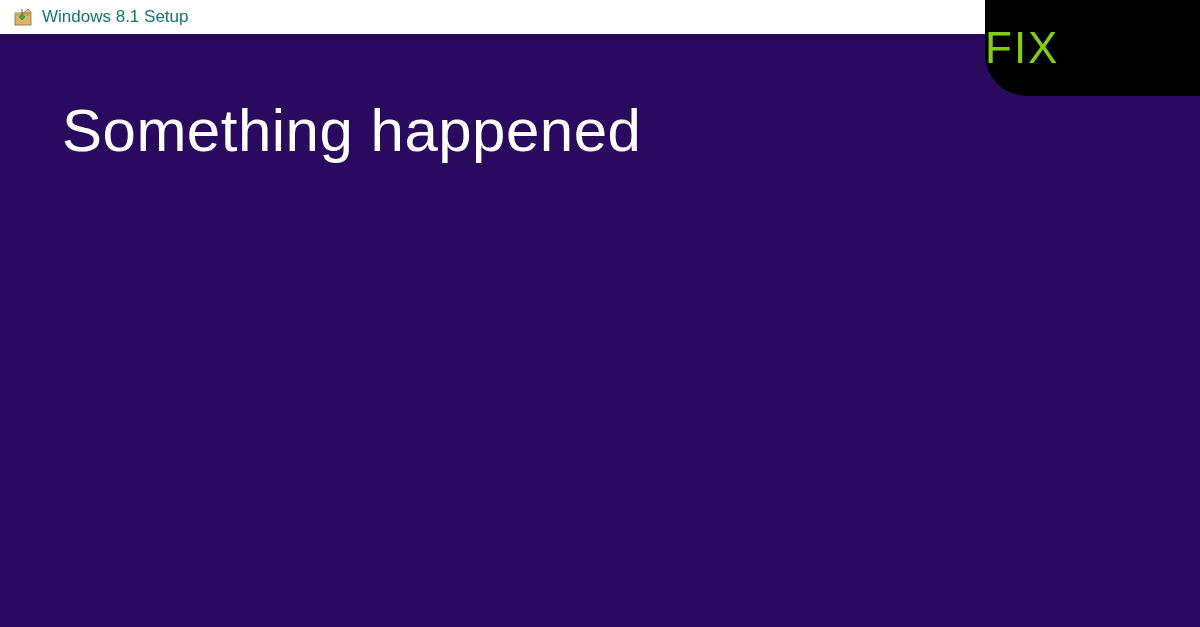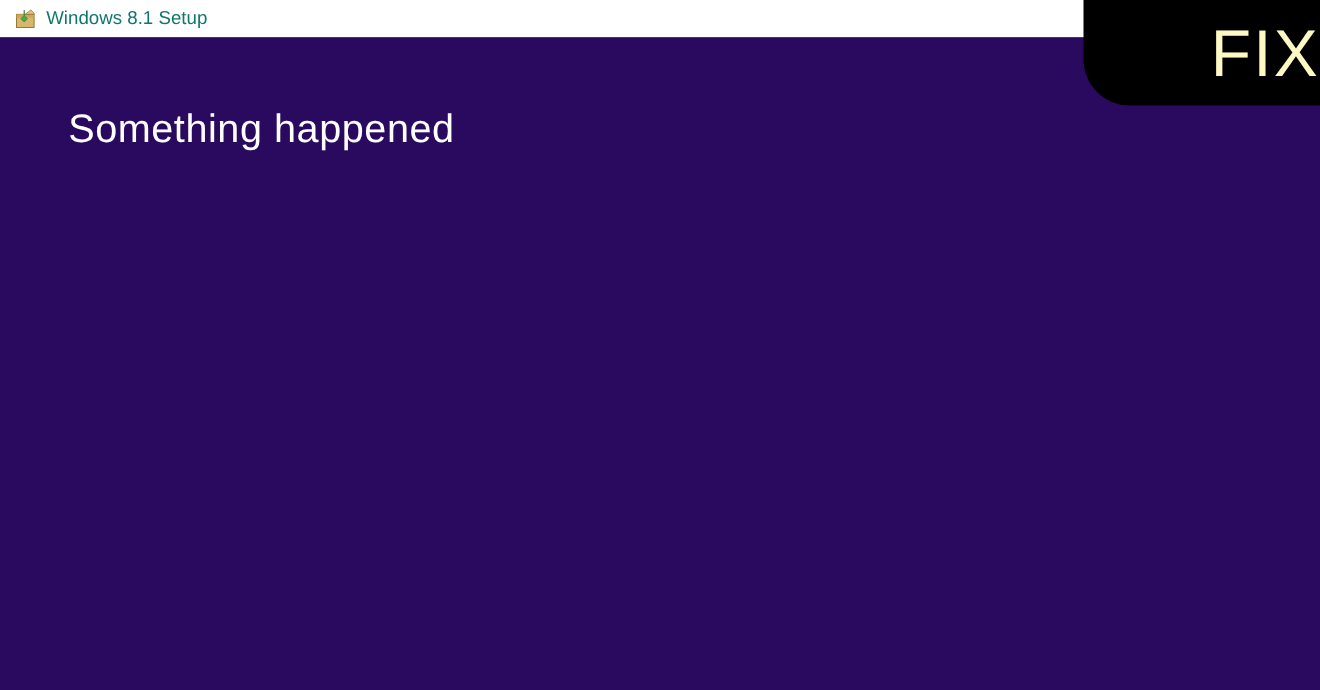--- a/index.html
+++ b/index.html
@@ -39,43 +39,43 @@
     }
     .main {
       width: 100%;
       height: calc(100% - 34px);
       background: #2a0a5e;
       padding-left: 62px;
       padding-top: 62px;
       color: #ffffff;
     }
     .error-heading {
-      font-size: 36px;
+      font-size: 60px;
       font-weight: 300;
       letter-spacing: 0.5px;
       color: #ffffff;
       margin-bottom: 18px;
     }
     .error-message {
       font-size: 20px;
       font-weight: 600;
       color: #ffffff;
     }
     .fix-badge {
       position: absolute;
       top: 0;
       right: 0;
       width: 215px;
       height: 96px;
       background: #000000;
-      color: #fef9c3;
+      color: #84cc16;
       display: flex;
       align-items: center;
-      justify-content: flex-end;
-      font-size: 60px;
+      justify-content: flex-start;
+      font-size: 44px;
       font-weight: 400;
       letter-spacing: 2px;
       border-bottom-left-radius: 42px;
     }
   </style>
 </head>
 <body>
 
 <div class="titlebar">
   <span class="titlebar-icon">

